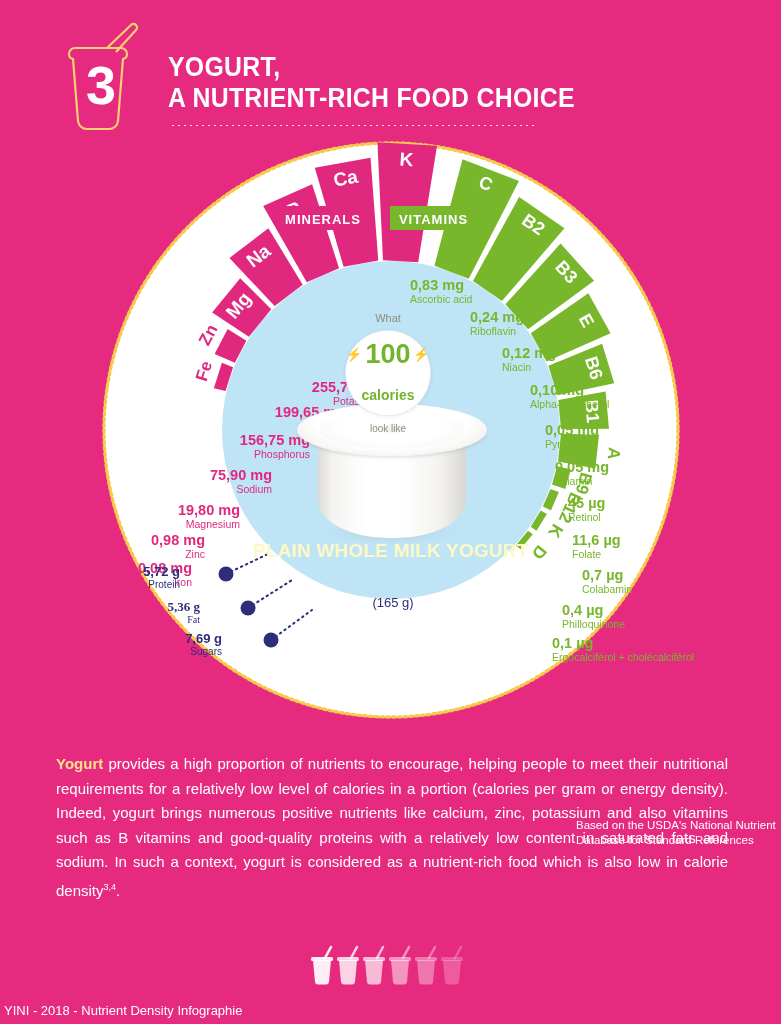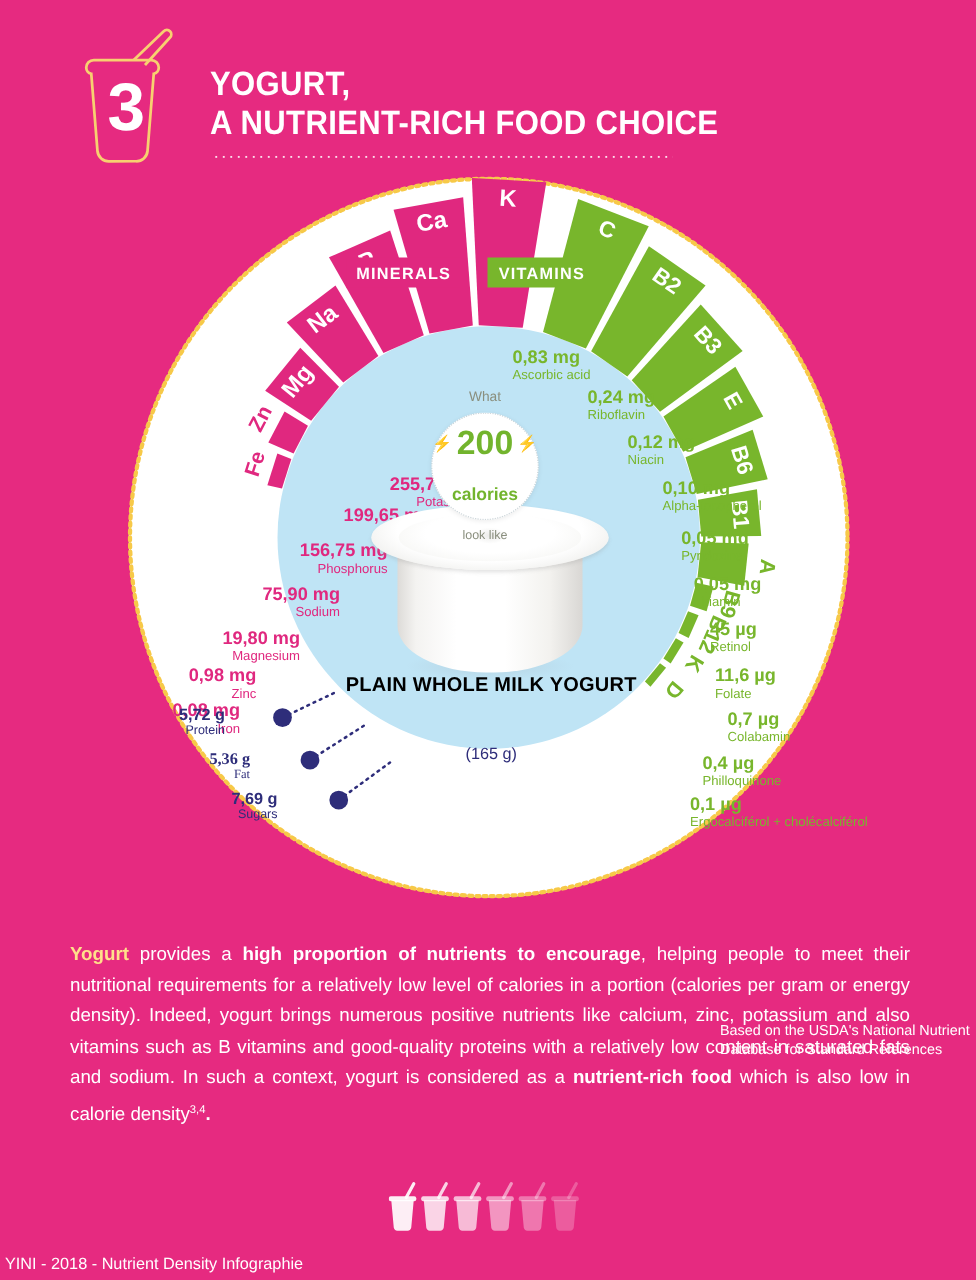--- a/index.html
+++ b/index.html
@@ -74,22 +74,22 @@
   }
   #cal-what { font-size: 11px; color: #8a8f7e; margin-bottom: -3px; }
   #cal-mid { display: flex; align-items: center; gap: 3px; }
   #cal-num { font-size: 27px; font-weight: bold; color: #72b42d; line-height: 1; }
   .bolt { color: #72b42d; font-size: 13px; font-weight: bold; }
   #cal-cal { font-size: 14px; font-weight: bold; color: #72b42d; line-height: 1.05; }
   #cal-look { font-size: 10px; color: #8a8f7e; }
 
   
   #prod-name {
-    position: absolute; left: 253px; top: 400px; width: 280px; text-align: center;
-    color: #000000; font-weight: bold; font-size: 16px; letter-spacing: .2px;
+    position: absolute; left: 253px; top: 400px; width: 280px; 
+    color: #fef9c3; font-weight: bold; font-size: 19px; letter-spacing: .2px;
   }
   #prod-weight {
     position: absolute; left: 253px; top: 419px; width: 280px; text-align: center;
     color: #2e2d7a; font-size: 13px; margin-top: 36px;
   }
 
   
   .macro { position: absolute; text-align: right; }
   .macro .mv { color: #2e2d7a; font-weight: bold; font-size: 13px; line-height: 14px; }
   .macro .ml { color: #2e2d7a; font-size: 10px; line-height: 12px; }
@@ -101,21 +101,21 @@
   #source {
     position: absolute; left: 576px; top: 678px; width: 200px;
     color: #ffffff; font-size: 11.5px; line-height: 15px;
   }
 
   
   #copy {
     position: absolute; left: 56px; top: 752px; width: 672px;
     color: #ffffff; font-size: 15px; line-height: 24.5px; text-align: justify;
   }
-  #copy b { font-weight: bold; }
+  #copy b { font-weight: normal; }
   #copy .hl { color: #ffe08a; font-weight: bold; margin-top: 24px; }
   #copy sup { font-size: 9px; vertical-align: super; }
 
   
   #cups { position: absolute; left: 311px; top: 945px; width: 160px; height: 42px; }
   #credit {
     position: absolute; left: 4px; top: 1003px;
     color: #ffffff; font-size: 13px;
   }
 </style>
@@ -242,21 +242,21 @@
     <div class="pot-body"></div>
     <div class="pot-rim"></div>
     <div class="pot-inner"></div>
     <div class="pot-swirl"></div>
   </div>
 
   <div id="cal-badge">
     <div id="cal-what">What</div>
     <div id="cal-mid">
       <span class="bolt">⚡</span>
-      <span id="cal-num">200</span>
+      <span id="cal-num">100</span>
       <span class="bolt">⚡</span>
     </div>
     <div id="cal-cal">calories</div>
     <div id="cal-look">look like</div>
   </div>
 
   <div id="prod-name">PLAIN WHOLE MILK YOGURT</div>
   <div id="prod-weight">(165 g)</div>
 
   <div class="macro" id="macro-protein">

